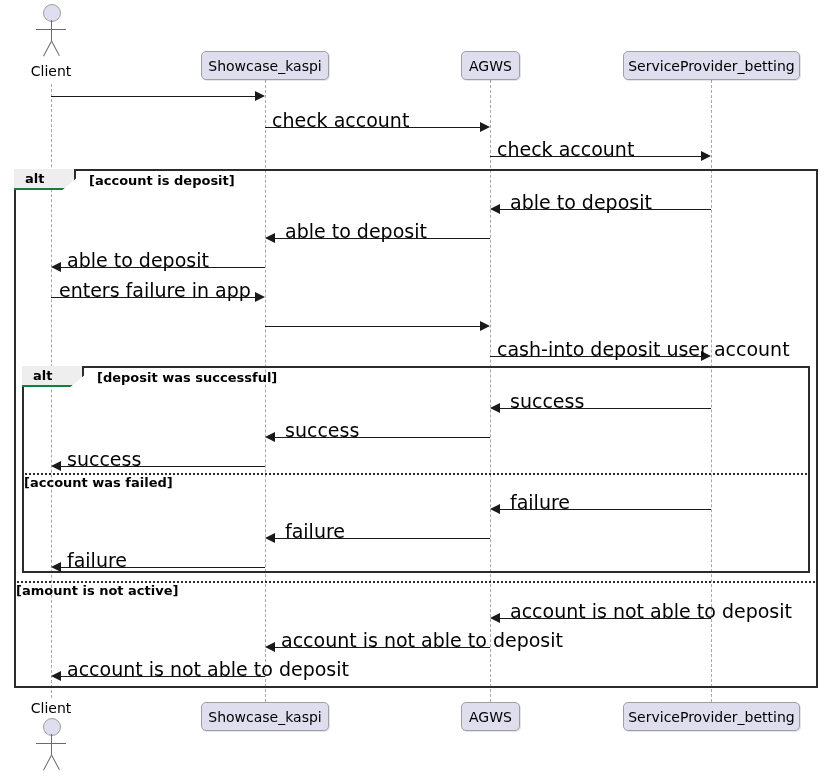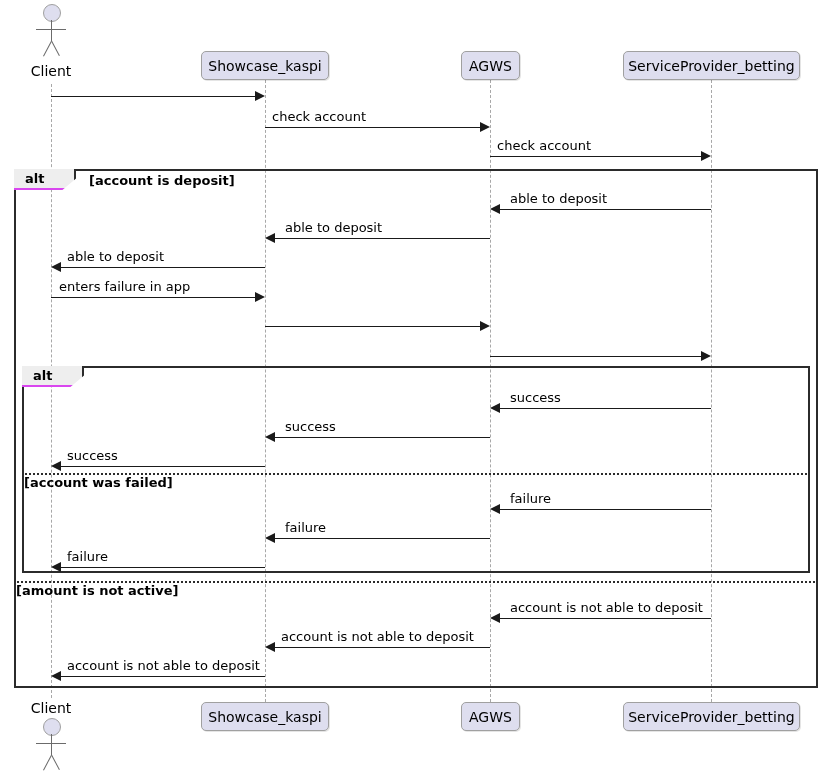--- a/index.html
+++ b/index.html
@@ -33,36 +33,36 @@
         border-left:1px solid #6b6b6b;transform-origin:top left;
         transform:rotate(-28deg);}
   .actor-label{position:absolute;font-size:14px;color:#000;white-space:nowrap;
         text-align:center;}
 
   
   .frame{position:absolute;box-sizing:border-box;border:2px solid #2b2b2b;
          background:transparent;}
   .frame-tab{position:absolute;box-sizing:border-box;height:21px;
          background:#EEEEEE;border-right:2px solid #2b2b2b;
-         border-bottom:2px solid #d946ef;
+         border-bottom:2px solid #15803d;
          font-size:13px;font-weight:bold;color:#000;
          display:flex;align-items:center;padding-left:11px;
          clip-path:polygon(0 0,100% 0,100% 45%,78% 100%,0 100%);}
   .frame-cond{position:absolute;font-size:13px;font-weight:bold;color:#000;
          white-space:nowrap;}
   .frame-div{position:absolute;height:0;border-top:2px dotted #2b2b2b;}
 
   
   .msg{position:absolute;height:0;border-top:1px solid #1a1a1a;}
   .arrowhead{position:absolute;width:0;height:0;}
   .arrow-r{border-top:5px solid transparent;border-bottom:5px solid transparent;
            border-left:10px solid #1a1a1a;}
   .arrow-l{border-top:5px solid transparent;border-bottom:5px solid transparent;
            border-right:10px solid #1a1a1a;}
-  .msg-label{position:absolute;font-size:13px;color:#000;white-space:nowrap;}
+  .msg-label{position:absolute;font-size:19px;color:#000;white-space:nowrap;}
 </style>
 </head>
 <body>
 
 <div id="stage">
 
   <div class="lifeline" style="left:51px;top:84px;height:614px;"></div>
   <div class="lifeline" style="left:265px;top:80px;height:622px;"></div>
   <div class="lifeline" style="left:490px;top:80px;height:622px;"></div>
   <div class="lifeline" style="left:711px;top:80px;height:622px;"></div>
@@ -119,25 +119,27 @@
 
   <div class="msg" style="left:51px;top:297px;width:204px;"></div>
   <div class="arrowhead arrow-r" style="left:255px;top:292px;"></div>
   <div class="msg-label" style="left:59px;top:279px;">enters failure in app</div>
 
   <div class="msg" style="left:265px;top:326px;width:215px;"></div>
   <div class="arrowhead arrow-r" style="left:480px;top:321px;"></div>
 
   <div class="msg" style="left:490px;top:356px;width:211px;"></div>
   <div class="arrowhead arrow-r" style="left:701px;top:351px;"></div>
+  <div class="msg-label" style="left:497px;top:338px;">cash-into deposit user account</div>
 
   <div class="frame" style="left:22px;top:366px;width:788px;height:207px;"></div>
   <div class="frame-tab" style="left:22px;top:366px;width:62px;">
     <span>alt</span>
   </div>
+  <div class="frame-cond" style="left:97px;top:370px;">[deposit was successful]</div>
 
   <div class="msg" style="left:500px;top:408px;width:211px;"></div>
   <div class="arrowhead arrow-l" style="left:490px;top:403px;"></div>
   <div class="msg-label" style="left:510px;top:390px;">success</div>
 
   <div class="msg" style="left:275px;top:437px;width:215px;"></div>
   <div class="arrowhead arrow-l" style="left:265px;top:432px;"></div>
   <div class="msg-label" style="left:285px;top:419px;">success</div>
 
   <div class="msg" style="left:61px;top:466px;width:204px;"></div>

